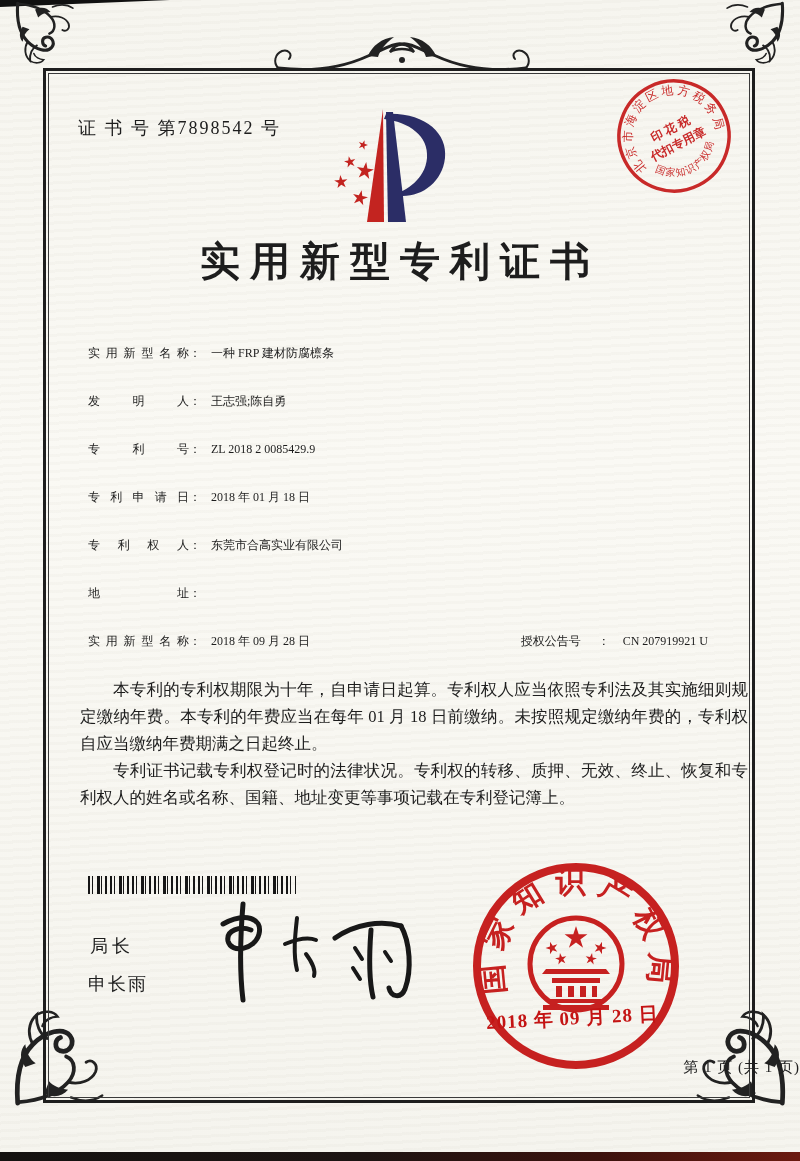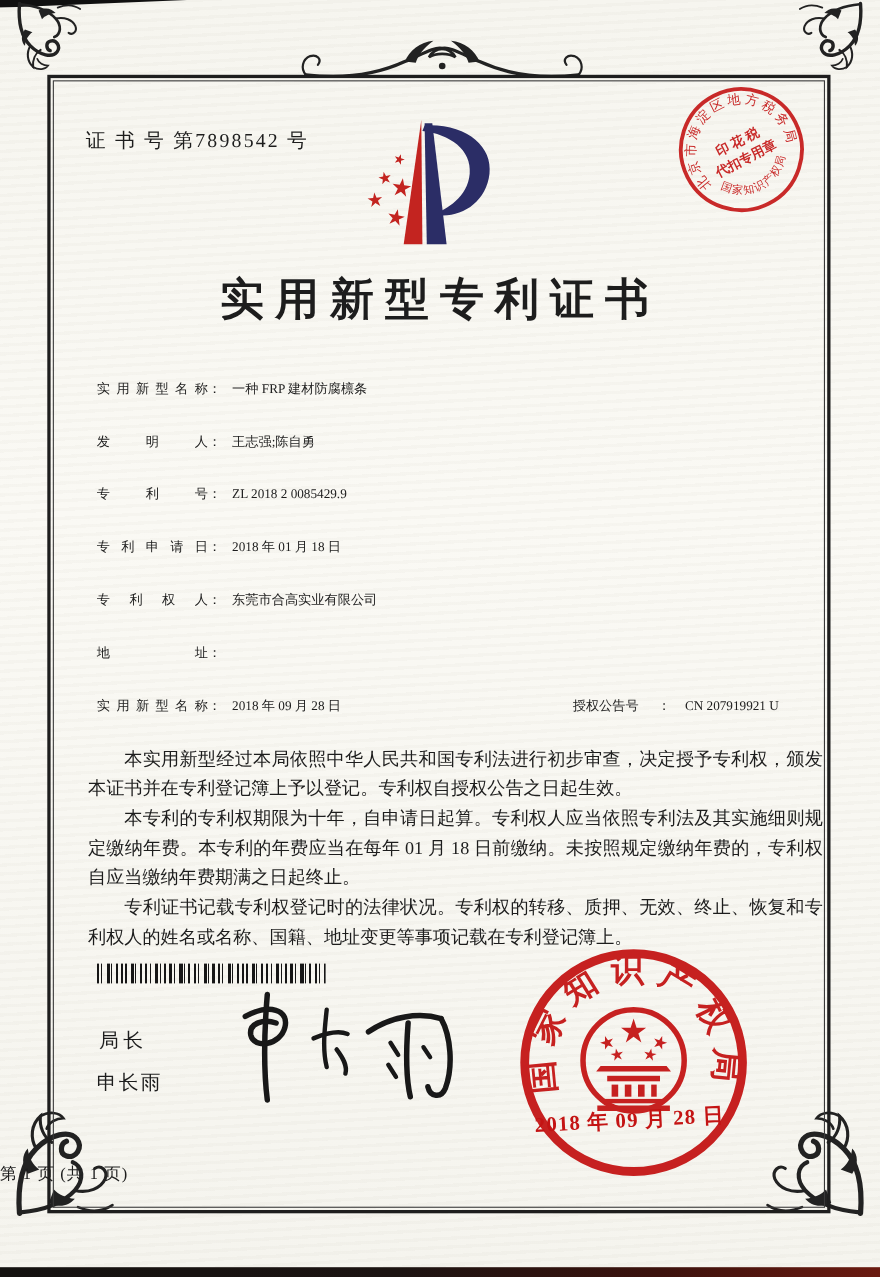--- a/index.html
+++ b/index.html
@@ -27,21 +27,21 @@
   .frame{left:43px;top:68px;width:712px;height:1035px;border:3px solid #1e1e1e;}
   .frame-inner{position:absolute;left:2px;top:2px;right:2px;bottom:2px;border:1px solid #3a3a3a;}
 
   .ornaments{left:0;top:0;width:800px;height:1161px;pointer-events:none;}
 
   .cert-no{left:78px;top:116px;font-size:18px;letter-spacing:2px;}
 
   .logo{left:332px;top:106px;}
   .tax-stamp{left:612px;top:74px;transform:rotate(-27deg);opacity:.9;}
 
-  .title{left:0;right:0;top:244px;text-align:center;font-size:40px;font-weight:700;
+  .title{left:0;right:0;top:234px;text-align:center;font-size:40px;font-weight:700;
     letter-spacing:10px;}
 
   .fields{left:88px;top:341px;width:620px;font-size:12px;}
   .field-row{display:flex;align-items:baseline;line-height:24px;margin-bottom:24px;white-space:nowrap;}
   .field-label{display:inline-block;width:101px;text-align:justify;text-align-last:justify;}
   .field-colon{margin-right:10px;}
   .grant-no{margin-left:auto;}
   .grant-no .field-label{width:auto;text-align-last:auto;margin-right:17px;}
 
   .paras{left:80px;top:676px;width:668px;font-size:16.5px;line-height:27px;
@@ -55,21 +55,21 @@
        rgba(0,0,0,0) 14px 17px,#161616 17px 19px,rgba(0,0,0,0) 19px 22px);}
 
   .director-title{left:90px;top:934px;font-size:18px;letter-spacing:4px;}
   .director-name{left:88px;top:972px;font-size:18px;letter-spacing:2px;}
   .signature{left:185px;top:896px;}
 
   .big-seal{left:468px;top:858px;opacity:.94;}
   .seal-date{left:486px;top:1004px;width:230px;font-size:19px;font-weight:700;
     color:var(--seal_red);letter-spacing:1px;transform:rotate(-3deg);white-space:nowrap;}
 
-  .footer{left:0;right:0;top:1058px;text-align:left;font-size:15px;letter-spacing:1px;}
+  .footer{left:0;right:0;top:1058px;text-align:right;font-size:15px;letter-spacing:1px;}
 
   svg text{font-family:"Liberation Serif","DejaVu Serif",serif;}
 </style>
 </head>
 <body>
 
 <div class="abs top-sliver"></div>
 <div class="abs bottom-band"></div>
 
 <svg class="abs ornaments" viewBox="0 0 800 1161" aria-hidden="true">
@@ -172,21 +172,20 @@
       <span class="field-colon">：</span>
     <span>2018 年 09 月 28 日</span>
     <span class="grant-no">
       <span class="field-label">授权公告号</span><span class="field-colon">：</span>
       <span>CN 207919921 U</span>
     </span>
   </div>
 </div>
 
 <div class="abs paras">
-  <p>本实用新型经过本局依照中华人民共和国专利法进行初步审查，决定授予专利权，颁发本证书并在专利登记簿上予以登记。专利权自授权公告之日起生效。</p>
   <p>本专利的专利权期限为十年，自申请日起算。专利权人应当依照专利法及其实施细则规定缴纳年费。本专利的年费应当在每年 01 月 18 日前缴纳。未按照规定缴纳年费的，专利权自应当缴纳年费期满之日起终止。</p>
   <p>专利证书记载专利权登记时的法律状况。专利权的转移、质押、无效、终止、恢复和专利权人的姓名或名称、国籍、地址变更等事项记载在专利登记簿上。</p>
 </div>
 
 <div class="abs barcode"></div>
 
 <div class="abs director-title">局长</div>
 <div class="abs director-name">申长雨</div>
 
 <svg class="abs signature" width="240" height="110" viewBox="0 0 240 110" aria-label="申长雨">

